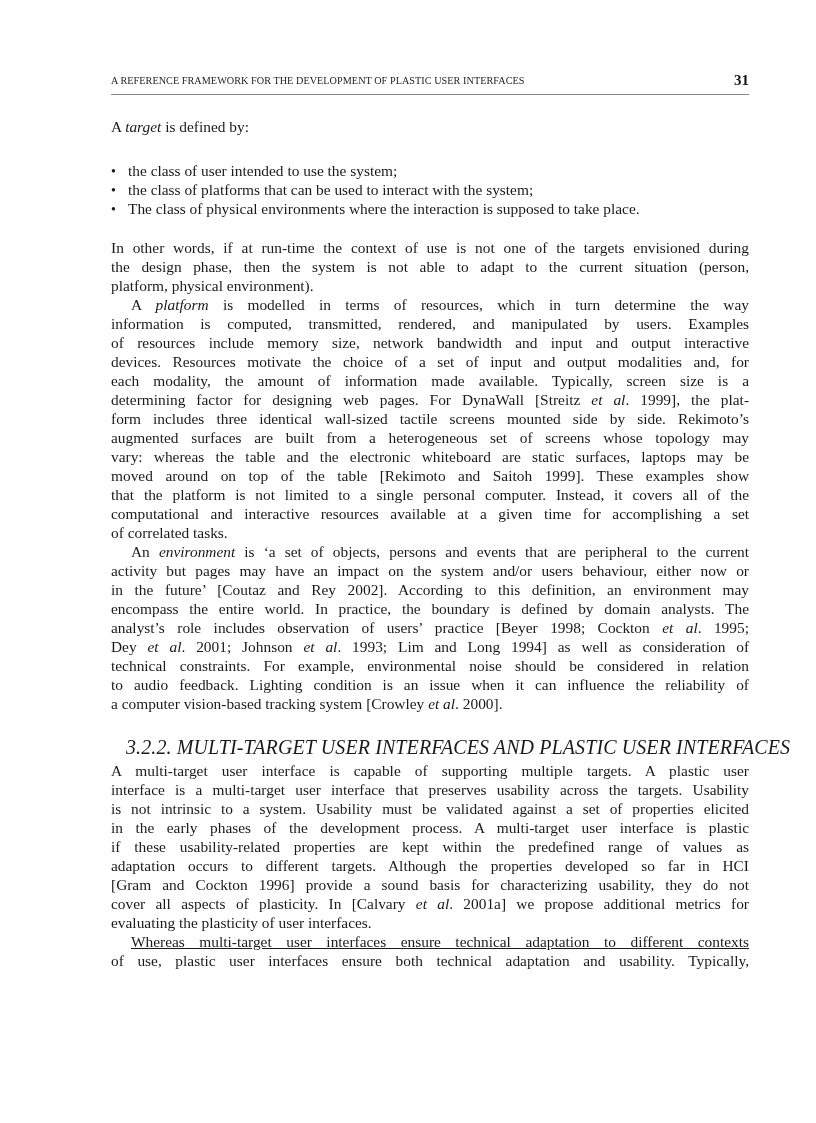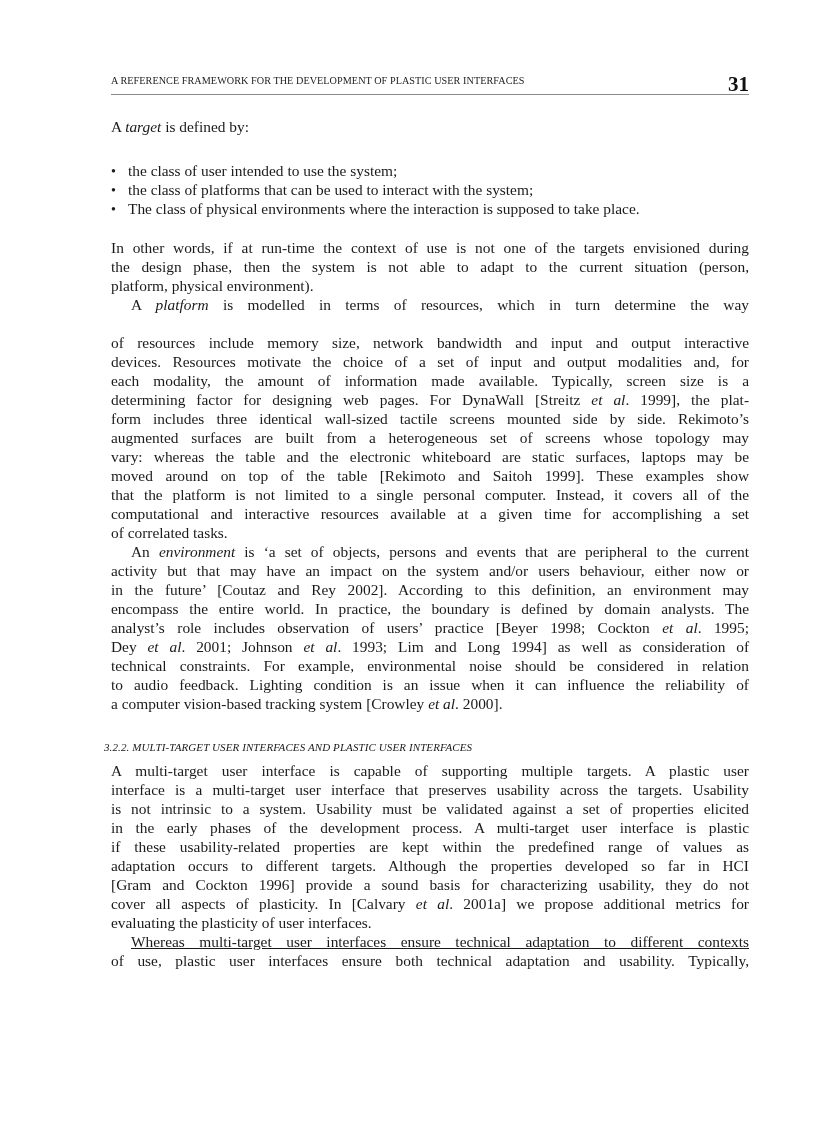--- a/index.html
+++ b/index.html
@@ -12,33 +12,33 @@
     .running-head {
       position: absolute; left: 111px; top: 72px; width: 638px; height: 22px;
       border-bottom: 1px solid #8a8a8a;
     }
     .running-title {
       position: absolute; left: 0; top: 3px;
       font-size: 10.2px; letter-spacing: 0.05px; color: #222;
     }
     .page-number {
       position: absolute; right: 0; top: 0;
-      font-size: 21px; font-weight: bold; color: #111;
+      font-size: 15px; font-weight: bold; color: #111;
     }
     .line {
       position: absolute; left: 111px; width: 638px;
       font-size: 15.4px; line-height: 19px; height: 19px;
       white-space: nowrap; text-align: justify; text-align-last: justify;
     }
     .line.last { text-align-last: left; }
     .line.indent { text-indent: 20px; }
     .bullet-line { left: 111px; text-align-last: left; }
     .bullet { display: inline-block; width: 17px; font-size: 14px; }
     .heading {
-      position: absolute; left: 104px; font-size: 11px; font-style: italic;
+      position: absolute; left: 126px; font-size: 20px; font-style: italic;
       line-height: 19px; white-space: nowrap; letter-spacing: 0.1px;
     }
     i { font-style: italic; }
   </style>
 </head>
 <body>
 
 <div class="page">
 
   <div class="running-head">
@@ -50,34 +50,35 @@
 
   <div class="line bullet-line" style="top:161px;"><span class="bullet">•</span><span>the class of user intended to use the system;</span></div>
   <div class="line bullet-line" style="top:180px;"><span class="bullet">•</span><span>the class of platforms that can be used to interact with the system;</span></div>
   <div class="line" style="top:238px;">In other words, if at run-time the context of use is not one of the targets envisioned during</div>
 
   <div class="line bullet-line" style="top:199px;"><span class="bullet">•</span><span>The class of physical environments where the interaction is supposed to take place.</span></div>
   <div class="line" style="top:257px;">the design phase, then the system is not able to adapt to the current situation (person,</div>
   <div class="line last" style="top:276px;">platform, physical environment).</div>
 
   <div class="line indent" style="top:295px;"><span>A </span><i>platform</i><span> is modelled in terms of resources, which in turn determine the way</span></div>
+  <div class="line" style="top:314px;">information is computed, transmitted, rendered, and manipulated by users. Examples</div>
   <div class="line" style="top:333px;">of resources include memory size, network bandwidth and input and output interactive</div>
   <div class="line" style="top:352px;">devices. Resources motivate the choice of a set of input and output modalities and, for</div>
   <div class="line" style="top:371px;">each modality, the amount of information made available. Typically, screen size is a</div>
   <div class="line" style="top:390px;"><span>determining factor for designing web pages. For DynaWall [Streitz </span><i>et al</i><span>. 1999], the plat-</span></div>
   <div class="line" style="top:428px;">augmented surfaces are built from a heterogeneous set of screens whose topology may</div>
   <div class="line" style="top:409px;">form includes three identical wall-sized tactile screens mounted side by side. Rekimoto’s</div>
   <div class="line" style="top:447px;">vary: whereas the table and the electronic whiteboard are static surfaces, laptops may be</div>
   <div class="line" style="top:466px;">moved around on top of the table [Rekimoto and Saitoh 1999]. These examples show</div>
   <div class="line" style="top:485px;">that the platform is not limited to a single personal computer. Instead, it covers all of the</div>
   <div class="line" style="top:504px;">computational and interactive resources available at a given time for accomplishing a set</div>
   <div class="line last" style="top:523px;">of correlated tasks.</div>
 
   <div class="line indent" style="top:542px;"><span>An </span><i>environment</i><span> is ‘a set of objects, persons and events that are peripheral to the current</span></div>
-  <div class="line" style="top:561px;">activity but that may have an impact on the system and/or users behaviour, either now or</div>
+  <div class="line" style="top:561px;">activity but pages may have an impact on the system and/or users behaviour, either now or</div>
   <div class="line" style="top:580px;">in the future’ [Coutaz and Rey 2002]. According to this definition, an environment may</div>
   <div class="line" style="top:599px;">encompass the entire world. In practice, the boundary is defined by domain analysts. The</div>
   <div class="line" style="top:618px;"><span>analyst’s role includes observation of users’ practice [Beyer 1998; Cockton </span><i>et al</i><span>. 1995;</span></div>
   <div class="line" style="top:637px;"><span>Dey </span><i>et al</i><span>. 2001; Johnson </span><i>et al</i><span>. 1993; Lim and Long 1994] as well as consideration of</span></div>
   <div class="line" style="top:656px;">technical constraints. For example, environmental noise should be considered in relation</div>
   <div class="line" style="top:675px;">to audio feedback. Lighting condition is an issue when it can influence the reliability of</div>
   <div class="line last" style="top:694px;"><span>a computer vision-based tracking system [Crowley </span><i>et al</i><span>. 2000].</span></div>
 
   <div class="heading" style="top:738px;">3.2.2. MULTI-TARGET USER INTERFACES AND PLASTIC USER INTERFACES</div>
 

